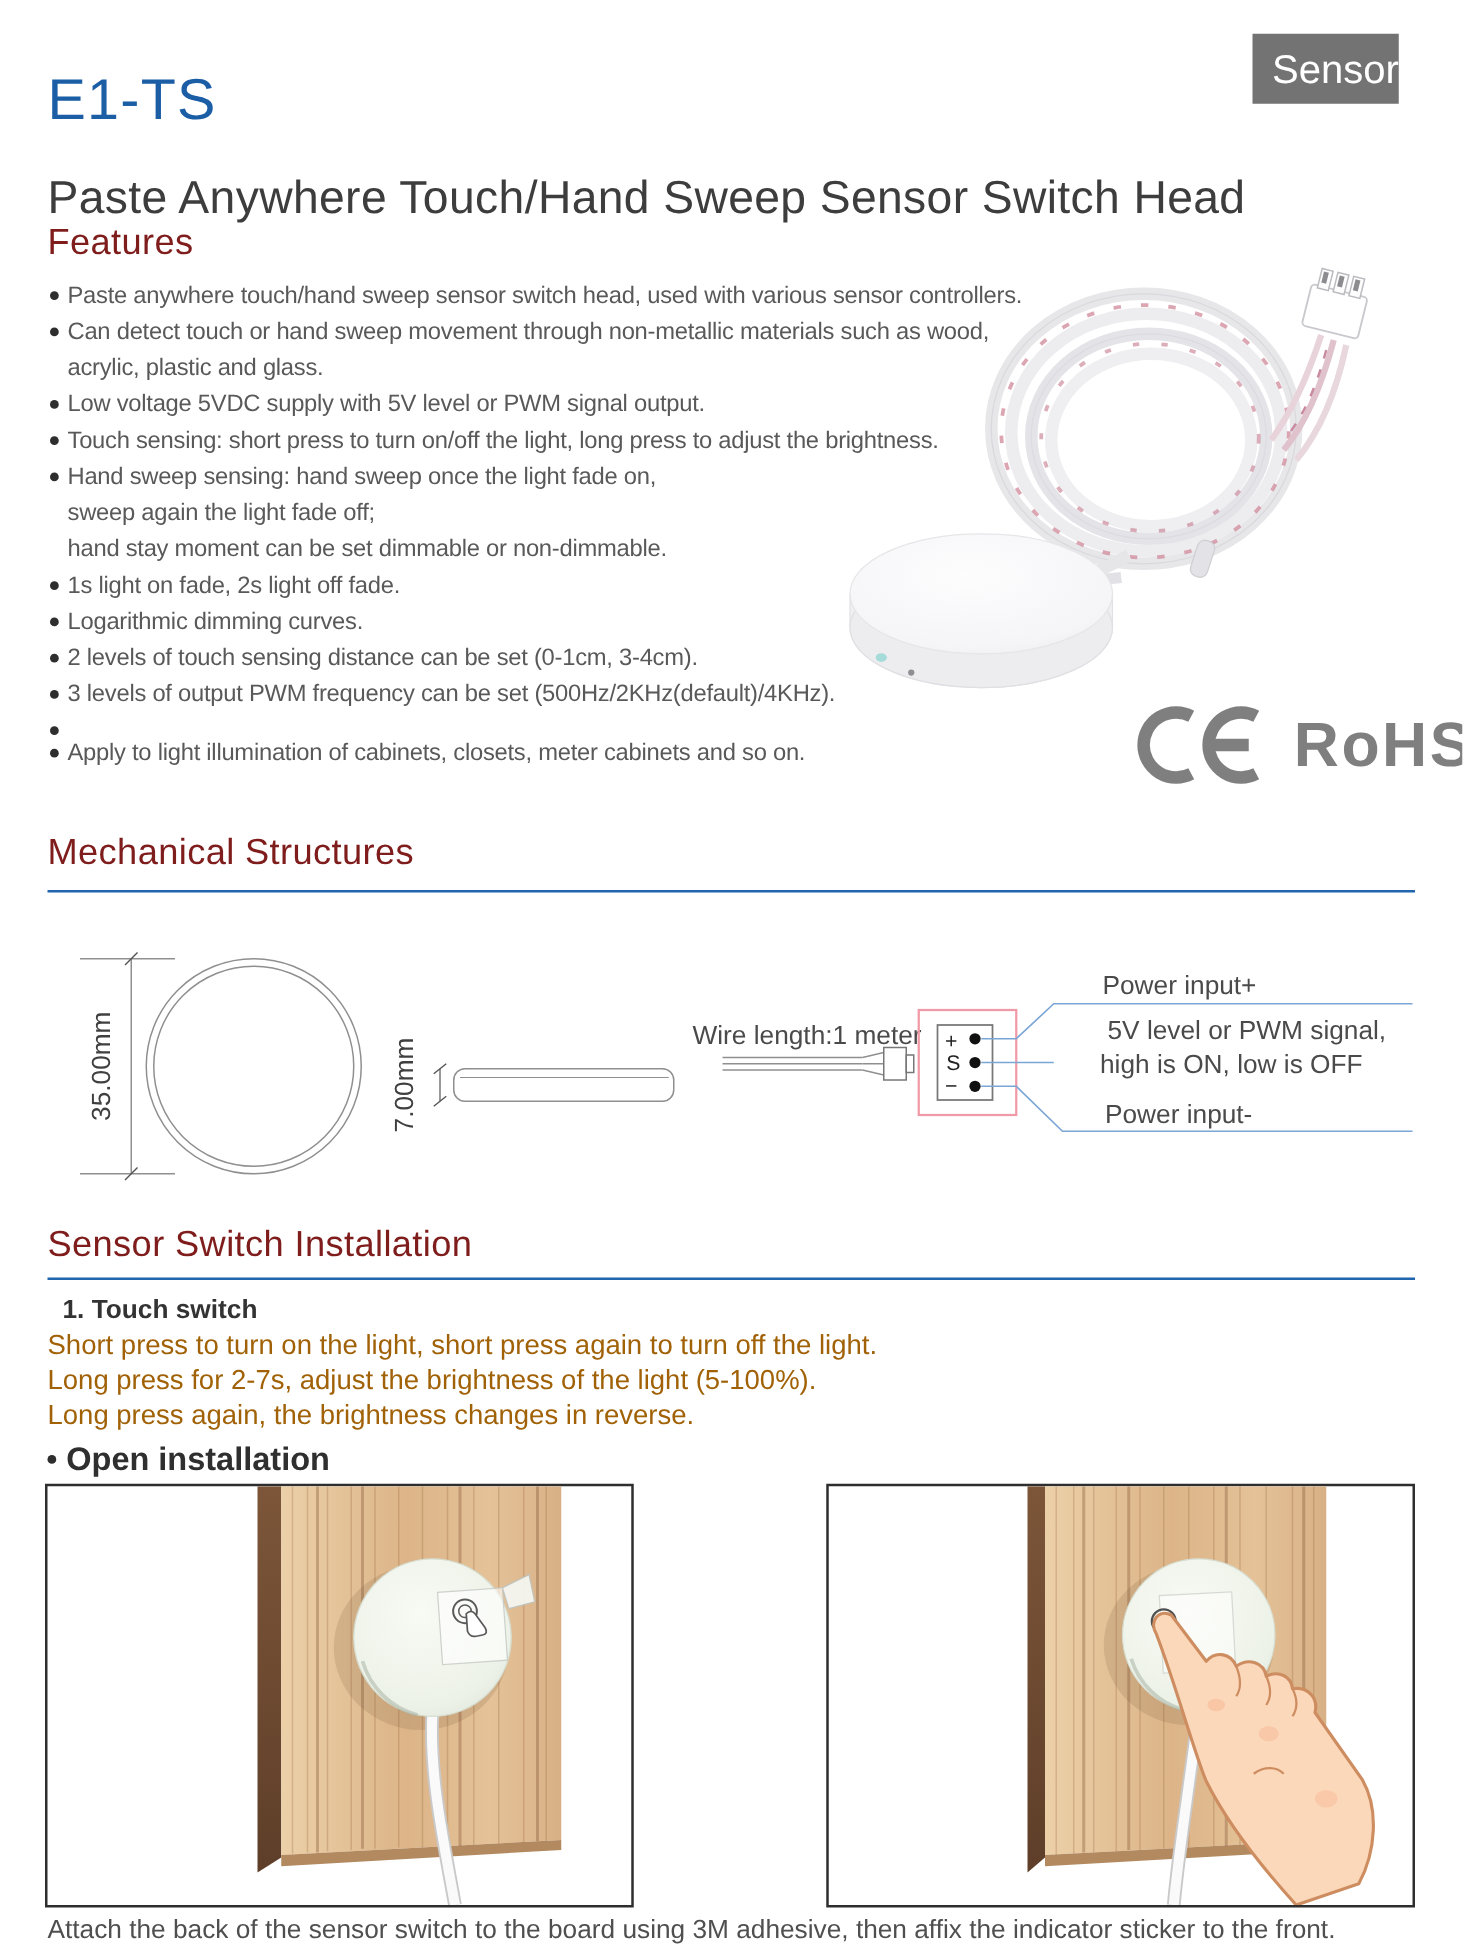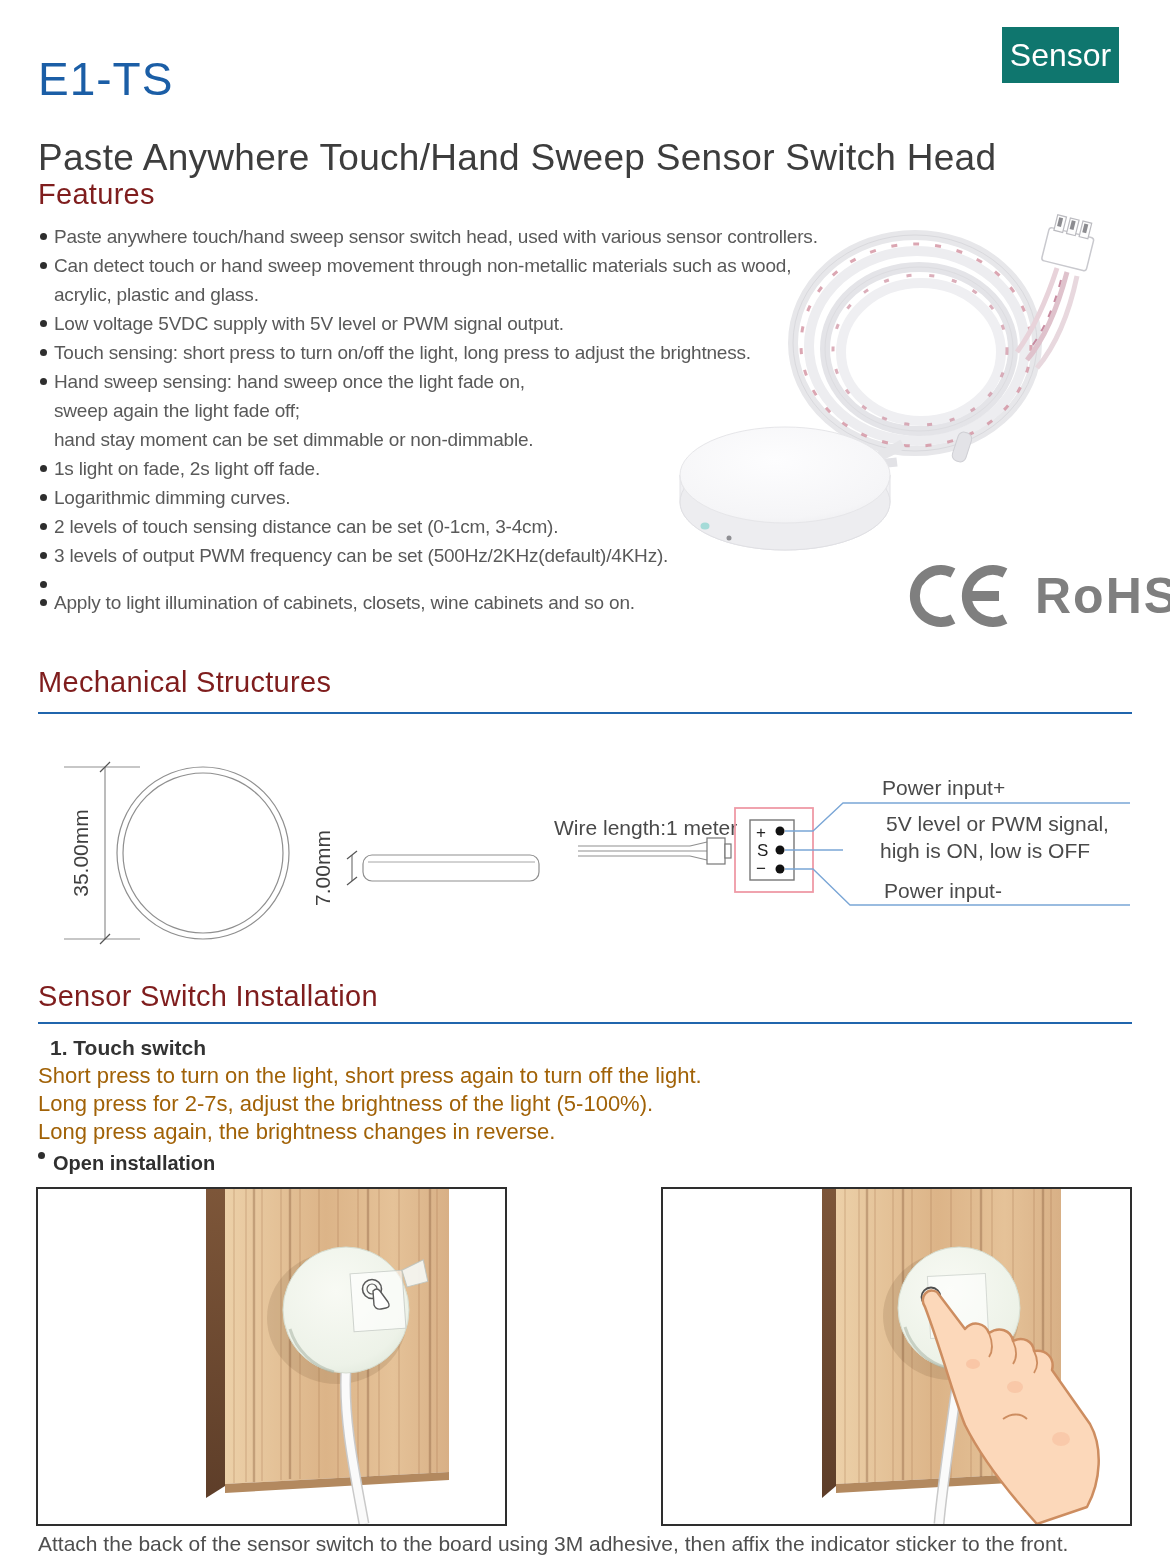--- a/index.html
+++ b/index.html
@@ -1,34 +1,34 @@
 <!DOCTYPE html>
 <html><head>
 <meta charset="utf-8">
 <style>
   html,body{margin:0;padding:0;background:#ffffff;}
   .page{position:relative;width:1170px;height:1562px;background:#fff;overflow:hidden;
         font-family:"Liberation Sans",sans-serif;}
   .abs{position:absolute;}
   .model{left:38px;top:52px;font-size:46px;letter-spacing:1px;color:#1b5ea6;}
   .doc-title{left:38px;top:110px;font-size:37px;letter-spacing:0.3px;color:#3d3d3d;margin-top:27px;}
-  .badge{left:1002px;top:27px;width:117px;height:56px;background:#0f766e;color:#fff;
-         display:flex;align-items:center;justify-content:center;font-size:32px;}
+  .badge{left:1002px;top:27px;width:117px;height:56px;background:#737373;color:#fff;
+         display:flex;align-items:center;justify-content:flex-end;font-size:32px;}
   .sec-head{font-size:29px;color:#7f1d1d;letter-spacing:0.3px;}
   .rule{height:2px;background:#2065ad;width:1094px;left:38px;}
   .features-list{left:38px;top:222px;width:830px;}
   .feat{display:flex;}
   .feat .dot{width:7px;height:7px;border-radius:50%;background:#2e2e2e;margin:11px 7px 0 2px;flex:none;}
   .feat .lines{font-size:19px;line-height:29px;color:#595959;letter-spacing:-0.2px;}
   .feat .lines span{display:block;}
   .cert{left:893px;top:563px;display:flex;align-items:center;gap:26px;}
   .cert .rohs{font-size:50px;font-weight:700;color:#7f7f7f;letter-spacing:2px;}
   .subsec{font-size:21px;font-weight:700;color:#333;}
   .body-lines{font-size:22px;line-height:28px;color:#a16207;}
-  .openinst{display:flex;font-size:20px;font-weight:700;color:#2f2f2f;}
+  .openinst{display:flex;align-items:center;font-size:26px;font-weight:700;color:#2f2f2f;}
   .openinst .dot{width:7px;height:7px;border-radius:50%;background:#2e2e2e;margin-right:8px;}
   .imgbox{width:467px;height:335px;border:2px solid #2e2e2e;background:#fff;}
   .caption{left:38px;top:1532px;font-size:21px;color:#4f4f4f;}
   svg text{font-family:"Liberation Sans",sans-serif;}
 </style>
 </head>
 <body>
 
 <div class="page">
 
@@ -97,21 +97,21 @@
       <div class="lines">
           <span>3 levels of output PWM frequency can be set (500Hz/2KHz(default)/4KHz).</span>
         </div>
       </div>
     <div class="feat">
         <span class="dot"></span>
       </div>
     <div class="feat">
         <span class="dot"></span>
       <div class="lines">
-          <span>Apply to light illumination of cabinets, closets, wine cabinets and so on.</span>
+          <span>Apply to light illumination of cabinets, closets, meter cabinets and so on.</span>
         </div>
       </div>
   </div>
 
   <svg class="abs" style="left:665px;top:210px;" width="475" height="455" viewBox="0 0 475 455">
     <defs>
       <radialGradient id="discg" cx="45%" cy="35%" r="75%">
         <stop offset="0%" stop-color="#fdfdfe"></stop>
           <stop offset="80%" stop-color="#f5f5f7"></stop>
           <stop offset="100%" stop-color="#ececef"></stop>

